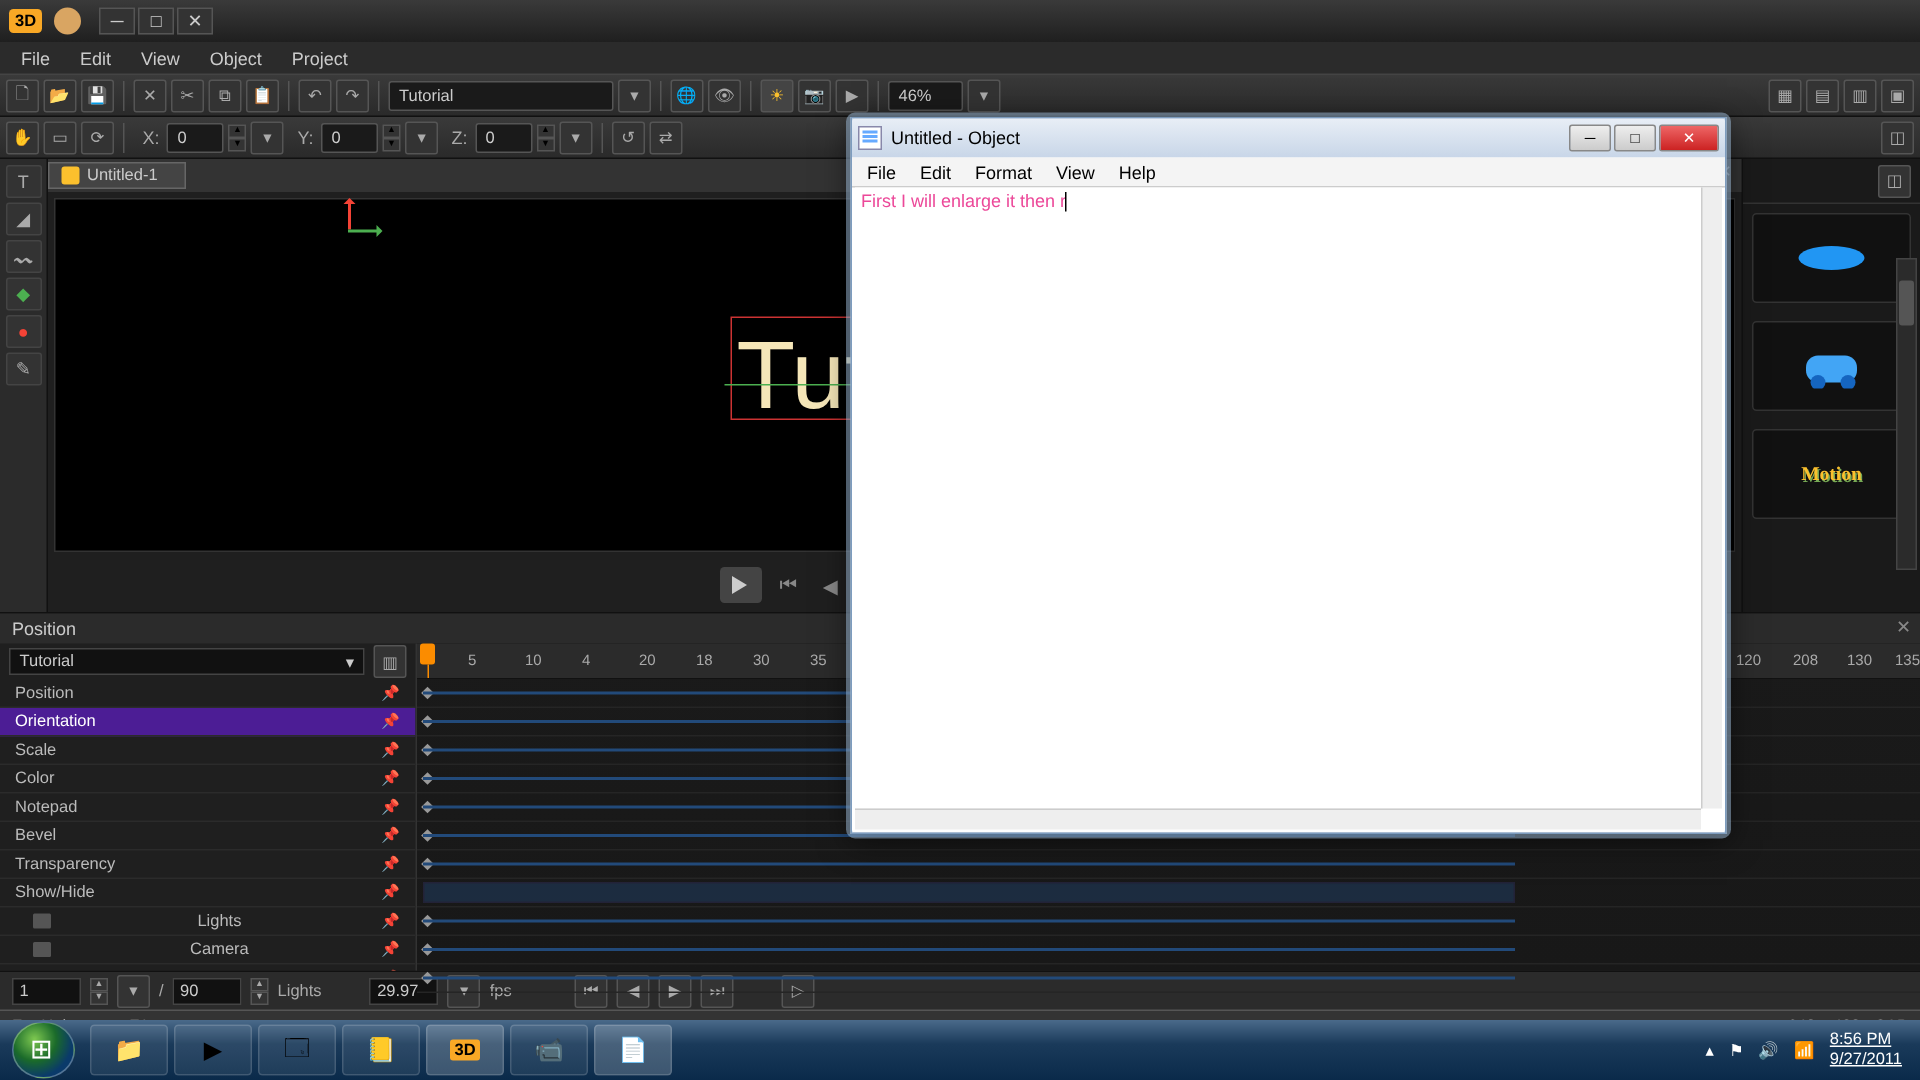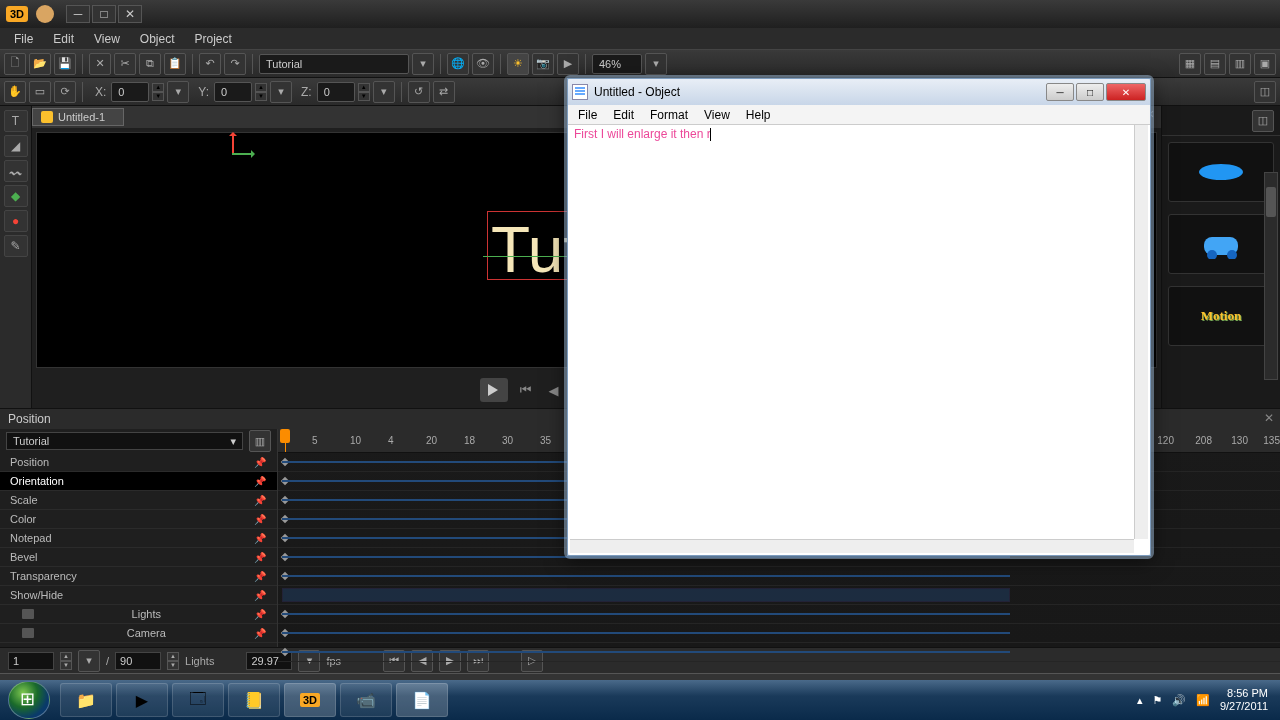--- a/index.html
+++ b/index.html
@@ -66,21 +66,21 @@
 
 
 .timeline { background: #1f1f1f; border-top: 1px solid #111; }
 .tl-header { height: 20px; background: #2b2b2b; display: flex; align-items: center; padding: 0 8px; color: #ccc; font-size: 12px; position: relative; }
 .tl-header .close-x { position: absolute; right: 4px; top: 2px; width: 14px; height: 14px; color: #888; font-size: 12px; text-align: center; cursor: pointer; }
 .tl-body { display: flex; height: 218px; }
 .tl-left { width: 278px; background: #1f1f1f; border-right: 1px solid #333; overflow: hidden; }
 .tl-obj-sel { height: 24px; padding: 3px 6px; display: flex; align-items: center; gap: 6px; }
 .tl-obj-sel .dd { flex: 1; background: #111; border: 1px solid #444; height: 18px; color: #ccc; font-size: 11px; padding: 0 6px; display: flex; align-items: center; justify-content: space-between; cursor: pointer; }
 .tl-track { height: 19px; display: flex; align-items: center; padding: 0 10px 0 10px; color: #bbb; font-size: 11px; border-bottom: 1px solid #2b2b2b; cursor: pointer; justify-content: space-between; }
-.tl-track.selected { background: #000000; color: #fff; }
+.tl-track.selected { background: #4c1d95; color: #fff; }
 .tl-track.sub { padding-left: 22px; }
 .pin { color: #888; font-size: 10px; }
 .trk-icon { width: 12px; height: 10px; background: #555; margin-right: 4px; display: inline-block; border-radius: 1px; }
 .tl-right { flex: 1; background: linear-gradient(#1a1a1a, #181818); position: relative; }
 .tl-ruler { height: 24px; background: #2b2b2b; border-bottom: 1px solid #111; position: relative; font-size: 10px; color: #aaa; }
 .tl-ruler .tick { position: absolute; top: 6px; }
 .playhead { position: absolute; left: 6px; top: 0; bottom: 0; width: 8px; }
 .playhead .ph-head { width: 10px; height: 14px; background: #fb8c00; border-radius: 2px; margin-left: -4px; }
 .playhead .ph-line { width: 1px; background: #fb8c00; position: absolute; top: 14px; bottom: 0; left: 1px; }
 .tl-rows { position: absolute; top: 24px; left: 0; right: 0; bottom: 0; }
@@ -96,21 +96,21 @@
 
 .statusbar { height: 20px; background: #333; border-top: 1px solid #555; display: flex; align-items: center; padding: 0 8px; color: #aaa; font-size: 11px; justify-content: space-between; }
 
 
 .taskbar { position: absolute; bottom: 0; left: 0; right: 0; height: 40px; background: linear-gradient(#4a6a8a, #1a3a5a 40%, #0a2a4a); display: flex; align-items: center; }
 .start-orb { width: 42px; height: 38px; border-radius: 50%; background: radial-gradient(circle at 35% 30%, #7ec850, #1a6a2a 40%, #0a3a6a 70%); margin: 0 8px; border: 1px solid rgba(255,255,255,.3); cursor: pointer; position: relative; }
 .start-orb::after { content: '⊞'; position: absolute; color: #fff; font-size: 18px; left: 11px; top: 6px; }
 .task-btn { width: 52px; height: 34px; background: rgba(255,255,255,.08); border: 1px solid rgba(255,255,255,.15); border-radius: 3px; margin: 0 2px; display: flex; align-items: center; justify-content: center; cursor: pointer; font-size: 16px; }
 .task-btn.active { background: rgba(255,255,255,.2); }
 .tray { margin-left: auto; display: flex; align-items: center; gap: 10px; padding: 0 12px; color: #fff; font-size: 11px; }
-.tray .clock { text-align: right; line-height: 1.2; }
+.tray .clock { text-align: left; line-height: 1.2; text-decoration: underline; }
 
 
 .notepad { position: absolute; left: 567px; top: 78px; width: 584px; height: 478px; background: #fff; border: 1px solid #5a7aa0; box-shadow: 0 4px 20px rgba(0,0,0,.6); }
 .np-frame { position: absolute; inset: -4px; border: 4px solid rgba(160,190,220,.5); border-radius: 6px; pointer-events: none; }
 .np-title { height: 26px; background: linear-gradient(#e8eef6, #c8d6e8); display: flex; align-items: center; padding: 0 4px; font-size: 12px; color: #000; }
 .np-title .np-icon { width: 16px; height: 16px; background: #fff; border: 1px solid #88a; margin-right: 6px; position: relative; }
 .np-title .np-icon::after { content: ''; position: absolute; left: 2px; top: 2px; right: 2px; height: 2px; background: #6af; box-shadow: 0 3px #6af, 0 6px #6af; }
 .np-title .t { flex: 1; }
 .np-wbtn { width: 28px; height: 18px; margin-left: 2px; border: 1px solid #888; background: linear-gradient(#eee, #ccc); display: flex; align-items: center; justify-content: center; font-size: 10px; cursor: pointer; border-radius: 2px; }
 .np-wbtn.close { background: linear-gradient(#e66, #c22); color: #fff; width: 40px; }

